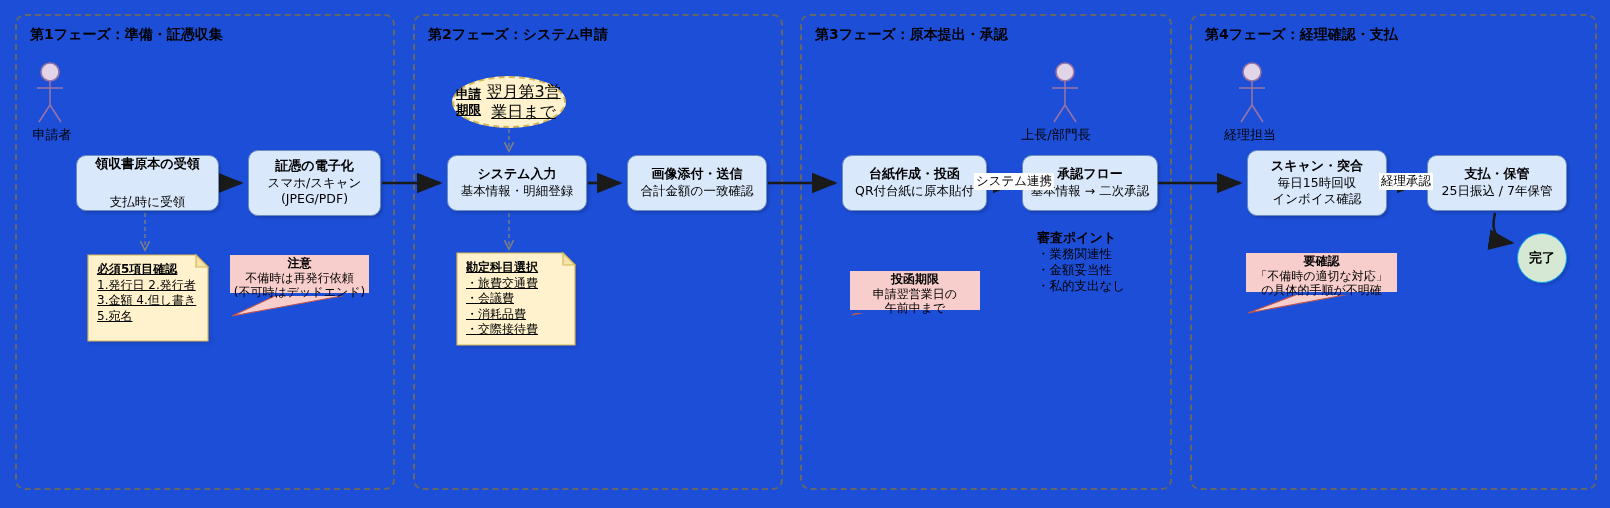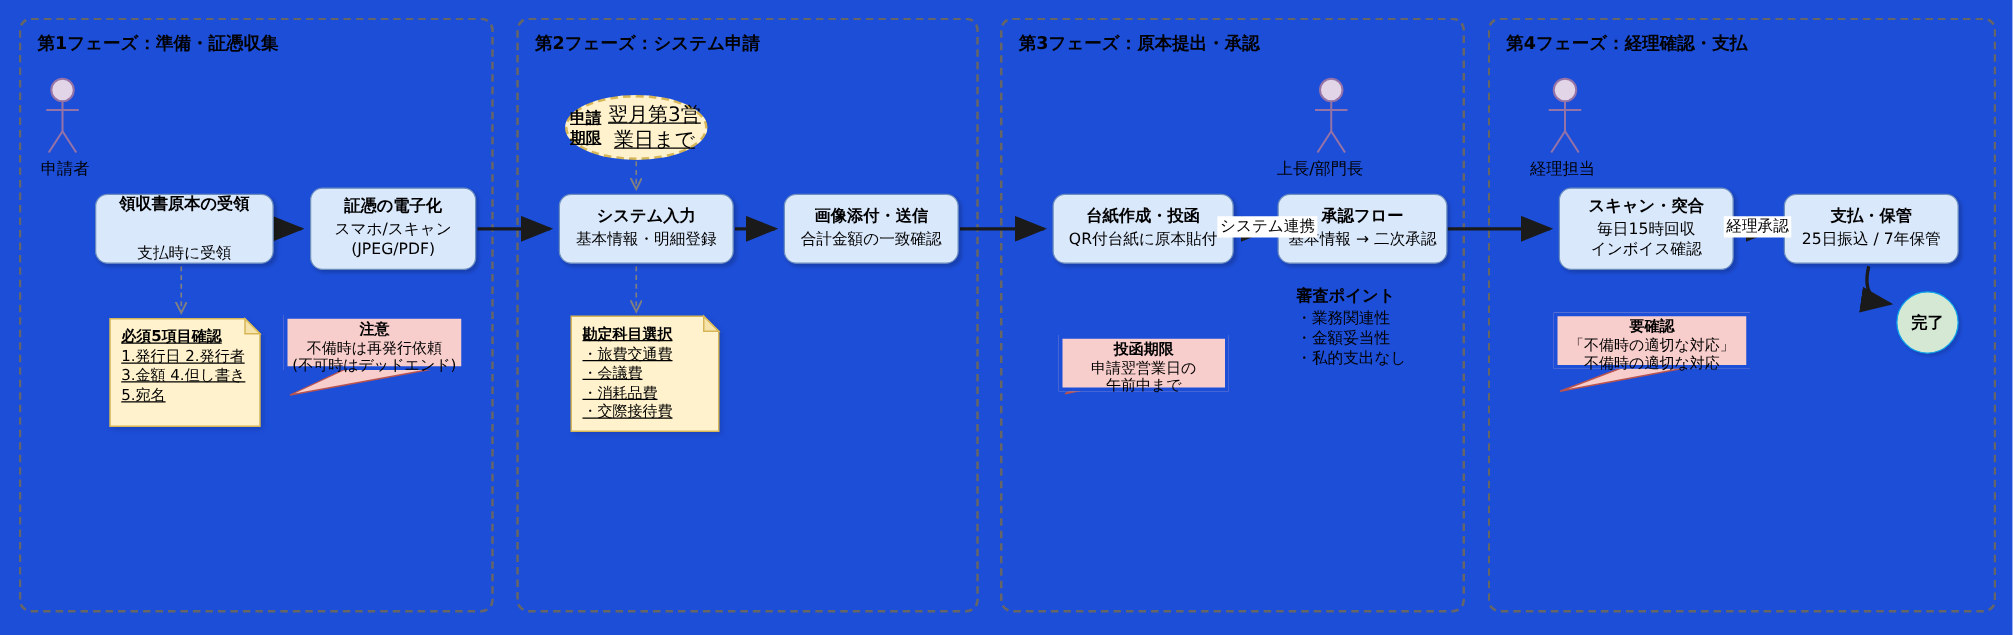--- a/index.html
+++ b/index.html
@@ -168,21 +168,21 @@
     <div>(不可時はデッドエンド)</div>
   </div>
   <div class="warn" style="left:847px;top:252px;width:136px;height:45px;margin-top:16px;">
     <div class="t">投函期限</div>
     <div>申請翌営業日の</div>
     <div>午前中まで</div>
   </div>
   <div class="warn" style="left:1243px;top:250px;width:157px;height:45px;">
     <div class="t">要確認</div>
     <div>「不備時の適切な対応」</div>
-    <div>不備時の適切な対応</div>
+    <div>の具体的手順が不明確</div>
   </div>
 
   <div class="checklist" style="left:1037px;top:230px;">
     <div class="t">審査ポイント</div>
     <div>・業務関連性</div>
     <div>・金額妥当性</div>
     <div>・私的支出なし</div>
   </div>
 
   <div class="edge-label" style="left:1014px;top:173px;">システム連携</div>

